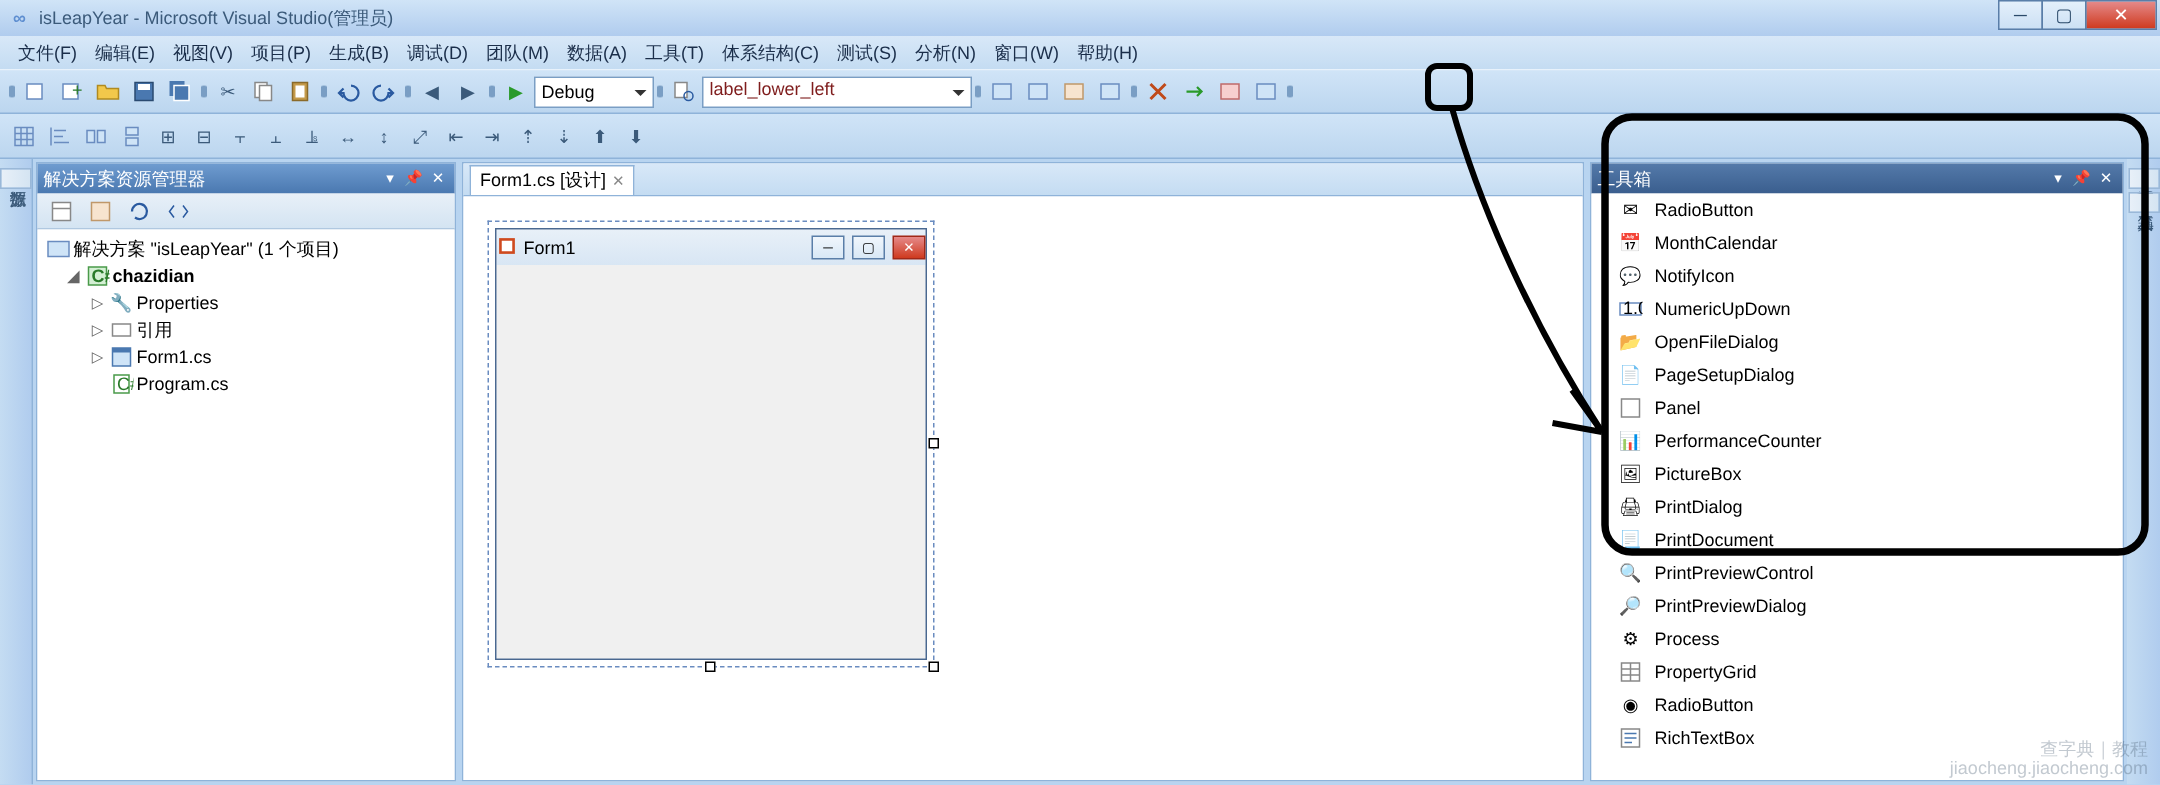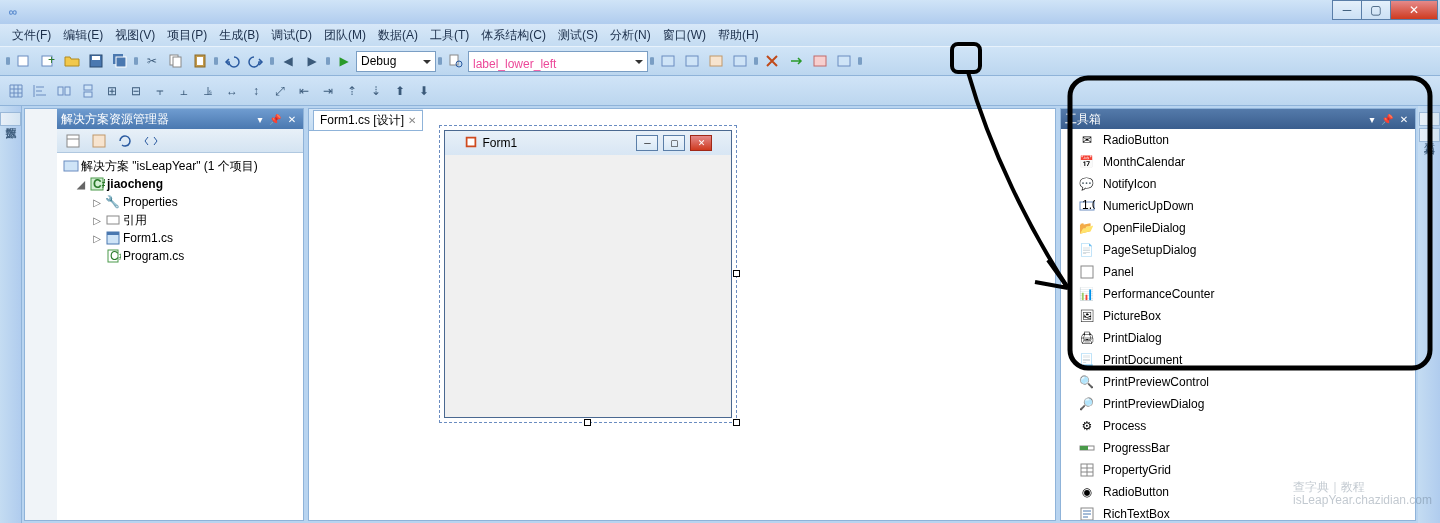--- a/index.html
+++ b/index.html
@@ -19,56 +19,56 @@
 
 
 .toolbars { height:30px; background:linear-gradient(#d0e4f7,#bcd6ef); display:flex; align-items:center; padding:0 4px; border-top:1px solid #e8f2fb; border-bottom:1px solid #8fb3d9; }
 .toolbars .sep { width:4px; height:22px; margin:0 2px; background:radial-gradient(circle at 2px 50%, #7a9ec4 30%, transparent 40%); }
 .tb-btn { width:22px; height:22px; display:inline-flex; align-items:center; justify-content:center; margin:0 1px; color:#3b5a7a; }
 .tb-btn svg { width:16px; height:16px; }
 .combo { height:21px; background:#fff; border:1px solid #7a9ec4; display:inline-flex; align-items:center; padding:0 14px 0 4px; position:relative; color:#000; }
 .combo::after { content:''; position:absolute; right:4px; top:8px; border:4px solid transparent; border-top-color:#333; }
 .combo.long { width:155px; }
 .combo.short { width:80px; }
-.searchbox { height:21px; width:180px; background:#fff; border:1px solid #7a9ec4; padding:0 4px; display:inline-flex; align-items:flex-end; color:#ec4899; position:relative; }
+.searchbox { height:21px; width:180px; background:#fff; border:1px solid #7a9ec4; padding:0 4px; display:inline-flex; align-items:flex-start; color:#7f1d1d; position:relative; }
 .searchbox::after { content:''; position:absolute; right:4px; top:8px; border:4px solid transparent; border-top-color:#333; }
 
 .toolbars2 { height:30px; background:linear-gradient(#d0e4f7,#bcd6ef); display:flex; align-items:center; padding:0 4px; border-bottom:1px solid #8fb3d9; }
 
 
 .main { display:flex; height:calc(523px - 24px - 22px - 30px - 30px); }
 
 
 .panel { background:#f0f4f8; border:1px solid #8fb3d9; display:flex; flex-direction:column; }
-.sol-exp { width:280px; margin:2px;padding-left:32px; }
+.sol-exp { width:280px; margin:2px; }
 .panel-header { height:20px; background:linear-gradient(#6f9cd0,#4a78b0); color:#fff; display:flex; align-items:center; padding:0 4px; justify-content:space-between; }
 .panel-header .right { display:flex; gap:2px; }
 .panel-header .right span { width:14px; height:14px; display:inline-flex; align-items:center; justify-content:center; font-size:10px; color:#fff; }
 .panel-toolbar { height:24px; background:linear-gradient(#e8f0f8,#d4e4f2); border-bottom:1px solid #b0c8e0; display:flex; align-items:center; padding:0 4px; gap:2px; }
 .tree { flex:1; background:#fff; padding:4px 2px; overflow:auto; }
 .tree-item { display:flex; align-items:center; height:18px; padding-left:4px; gap:2px; color:#000; }
 .tree-item.bold { font-weight:bold; }
 .tree-item .exp { width:12px; text-align:center; color:#666; font-size:10px; }
 .tree-icon { width:16px; height:16px; display:inline-flex; align-items:center; justify-content:center; }
 .indent1 { padding-left:16px; }
 .indent2 { padding-left:32px; }
 
 
 .vtab-left { width:22px; background:linear-gradient(90deg,#c4dcf2,#b0ccee); border-right:1px solid #8fb3d9; display:flex; flex-direction:column; align-items:center; padding-top:6px; }
 .vtab-left .vtab { writing-mode:vertical-rl; padding:6px 2px; background:linear-gradient(90deg,#e8f0f8,#d4e4f2); border:1px solid #9ab8d8; color:#3b5a7a; margin-bottom:2px; font-size:11px; }
 
 
-.center { flex:1; display:flex; background:#fff; margin:2px; border:1px solid #8fb3d9; }
+.center { flex:1; display:flex; flex-direction:column; background:#fff; margin:2px; border:1px solid #8fb3d9; }
 .doc-tabs { height:22px; background:linear-gradient(#d8e8f8,#c4dcf2); display:flex; align-items:flex-end; padding-left:4px; border-bottom:1px solid #8fb3d9; }
 .doc-tab { height:20px; background:#fff; border:1px solid #8fb3d9; border-bottom:none; padding:2px 6px; display:flex; align-items:center; gap:4px; color:#000; }
 .doc-tab .x { color:#888; font-size:10px; }
 .design-surface { flex:1; background:#fff; position:relative; }
 .form-window { position:absolute; left:16px; top:16px; width:298px; height:298px; border:1px dashed #6a8cc0; padding:4px; }
 .form-inner { width:100%; height:100%; background:linear-gradient(#e8f0f8,#d8e6f4 24px,#f0f0f0 24px); border:1px solid #4a6890; position:relative; }
-.form-title { height:24px; display:flex; align-items:center; padding:0 19px; gap:4px; color:#000; }
+.form-title { height:24px; display:flex; align-items:center; padding:0 0; gap:4px; color:#000; }
 .form-title .spacer { flex:1; }
 .form-title .wbtn { width:22px; height:16px; border:1px solid #5a7ea8; background:linear-gradient(#f0f6fc,#d8e8f6); display:inline-flex; align-items:center; justify-content:center; font-size:9px; margin-left:1px; }
 .form-title .wbtn.close { background:linear-gradient(#e58a8a,#cf3a1f); color:#fff; border-color:#a02818; }
 .handle { position:absolute; width:7px; height:7px; background:#fff; border:1px solid #000; }
 
 
 .toolbox { width:356px; margin:2px;text-align:center; }
 .toolbox .panel-header { background:linear-gradient(#547aaa,#3a5e8e); }
 .tool-list { flex:1; background:#fff; overflow:auto; }
 .tool-item { height:22px; display:flex; align-items:center; padding-left:18px; gap:8px; color:#000; border-bottom:1px solid transparent; }
@@ -76,27 +76,28 @@
 
 
 .vtab-right { width:22px; background:linear-gradient(90deg,#c4dcf2,#b0ccee); display:flex; flex-direction:column; align-items:center; padding-top:6px; }
 .vtab-right .vtab { writing-mode:vertical-rl; padding:6px 2px; background:linear-gradient(90deg,#e8f0f8,#d4e4f2); border:1px solid #9ab8d8; color:#3b5a7a; margin-bottom:2px; font-size:11px; }
 
 
 .annot { position:absolute; pointer-events:none; }
 .annot svg { overflow:visible; }
 
 
-.watermark { position:absolute; right:8px; bottom:16px; color:rgba(80,100,120,.35); font-size:11px; line-height:1.1; }
+.watermark { position:absolute; right:8px; bottom:4px; color:rgba(80,100,120,.35); font-size:11px; text-align:right; line-height:1.1; }
 </style>
 </head>
 <body>
 
 <div class="titlebar">
   <span class="vs-logo">∞</span>
+  <span class="title">isLeapYear - Microsoft Visual Studio(管理员)</span>
 </div>
 <div class="win-controls">
   <div>─</div>
   <div>▢</div>
   <div class="close">✕</div>
 </div>
 
 <div class="menubar">
   <span>文件(F)</span>
   <span>编辑(E)</span>
@@ -327,21 +328,21 @@
         <span>解决方案 "isLeapYear" (1 个项目)</span>
       </div>
       <div class="tree-item indent1 bold">
         <span class="exp">◢</span>
         <span class="tree-icon">
             <svg viewBox="0 0 16 16">
               <rect x="2" y="2" width="12" height="12" fill="#d4f0d4" stroke="#4a9a4a"></rect>
               <text x="4" y="12" font-size="8" fill="#2a7a2a">C#</text>
             </svg>
           </span>
-        <span>jiaocheng</span>
+        <span>chazidian</span>
       </div>
       <div class="tree-item indent2">
         <span class="exp">▷</span>
         <span class="tree-icon">🔧</span>
         <span>Properties</span>
       </div>
       <div class="tree-item indent2">
         <span class="exp">▷</span>
         <span class="tree-icon">
             <svg viewBox="0 0 16 16">
@@ -473,29 +474,20 @@
           <span class="tool-icon">🔎</span>
           <span>PrintPreviewDialog</span>
         </div>
       <div class="tool-item">
           <span class="tool-icon">⚙</span>
           <span>Process</span>
         </div>
       <div class="tool-item">
           <span class="tool-icon">
             <svg viewBox="0 0 16 16">
-              <rect x="1" y="6" width="14" height="4" fill="#fff" stroke="#888"></rect>
-              <rect x="1" y="6" width="8" height="4" fill="#4a9a4a"></rect>
-            </svg>
-          </span>
-          <span>ProgressBar</span>
-        </div>
-      <div class="tool-item">
-          <span class="tool-icon">
-            <svg viewBox="0 0 16 16">
               <rect x="2" y="2" width="12" height="12" fill="#fff" stroke="#888"></rect>
               <path d="M8 2v12M2 6h12M2 10h12" stroke="#888"></path>
             </svg>
           </span>
           <span>PropertyGrid</span>
         </div>
       <div class="tool-item">
           <span class="tool-icon">◉</span>
           <span>RadioButton</span>
         </div>
@@ -522,14 +514,14 @@
   <svg width="1440" height="523">
     <rect x="952" y="44" width="28" height="28" rx="6" fill="none" stroke="#000" stroke-width="4"></rect>
     <rect x="1070" y="78" width="360" height="290" rx="18" fill="none" stroke="#000" stroke-width="5"></rect>
     <path d="M968 72 C 990 150, 1030 230, 1068 288" fill="none" stroke="#000" stroke-width="4"></path>
     <path d="M1068 288 L1048 260 M1068 288 L1035 282" fill="none" stroke="#000" stroke-width="4"></path>
   </svg>
 </div>
 
 <div class="watermark">
   <div>查字典｜教程</div>
-  <div>isLeapYear.chazidian.com</div>
+  <div>jiaocheng.jiaocheng.com</div>
 </div>
 
 </body></html>

